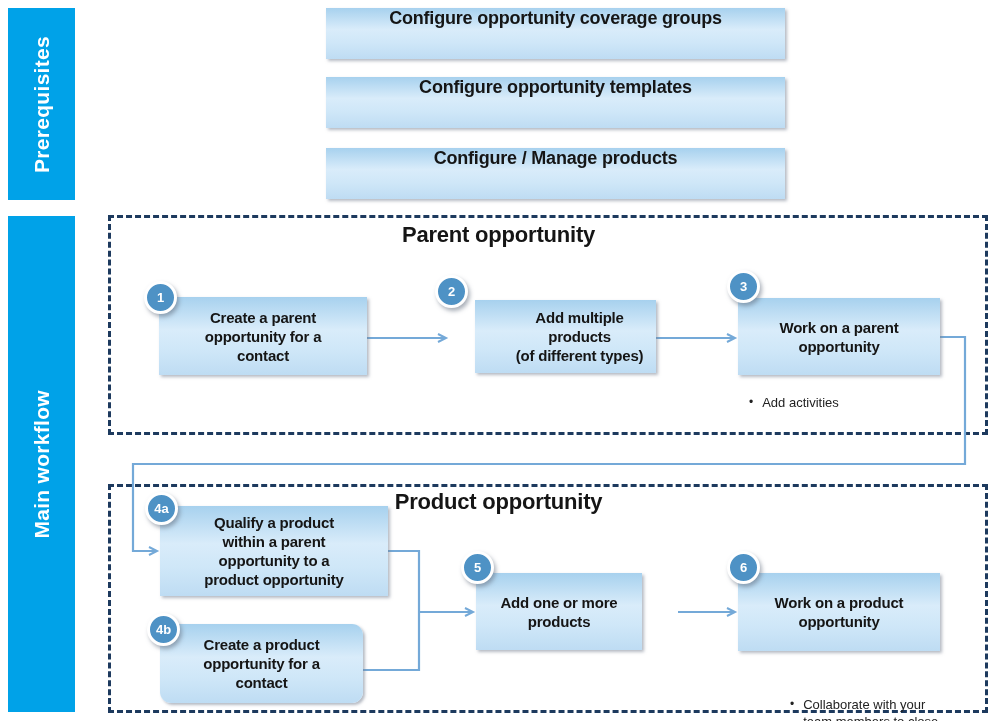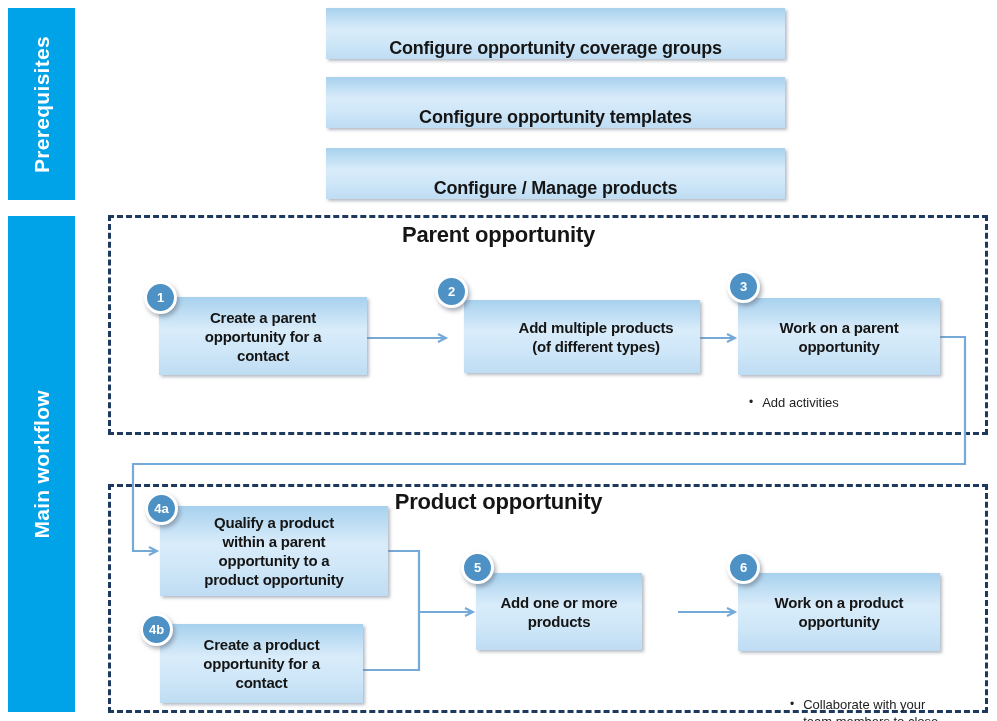--- a/index.html
+++ b/index.html
@@ -22,21 +22,21 @@
 
   
   .grad-box {
     background:linear-gradient(180deg,#a7d1ee 0%,#d9ecfa 42%,#cfe7f8 68%,#bedcf3 100%);
     box-shadow:2px 2px 3px rgba(120,130,145,.55);
   }
 
   
   .prereq-box {
     position:absolute; left:326px; width:459px; height:51px; z-index:2;
-    display:flex; align-items:flex-end; justify-content:center;
+    display:flex; align-items:flex-start; justify-content:center;
     font-weight:bold; font-size:18px; letter-spacing:-.2px; color:#151515;
   }
   .prereq-0 { top:8px; } .prereq-1 { top:77px; } .prereq-2 { top:148px; }
 
   
   .dashed-section {
     position:absolute; left:108px; width:880px;
     border:3px dashed #1d3a5e; background:transparent; z-index:0;
   }
   .section-parent  { top:215px; height:220px; }
@@ -51,40 +51,40 @@
   
   .step-box {
     position:absolute; z-index:2;
     display:flex; align-items:center; justify-content:center; text-align:center;
   }
   .step-label {
     font-weight:bold; font-size:15px; line-height:19px; letter-spacing:-.2px;
     color:#151515; white-space:pre-line;
   }
   .s1  { left:159px; top:297px; width:208px; height:78px; }
-  .s2  { left:464px; top:300px; width:236px; height:73px;padding-left:28px; }
+  .s2  { left:475px; top:300px; width:181px; height:73px;padding-left:28px; }
   .s3  { left:738px; top:298px; width:202px; height:77px; }
   .s4a { left:160px; top:506px; width:228px; height:90px; }
-  .s4b { left:160px; top:624px; width:203px; height:79px; }
+  .s4b { left:160px; top:624px; width:203px; height:79px;border-radius:11px; }
   .s5  { left:476px; top:573px; width:166px; height:77px; }
   .s6  { left:738px; top:573px; width:202px; height:78px; }
 
   
   .badge {
     position:absolute; z-index:3; width:33px; height:33px; border-radius:50%;
     background:#4e92c5; border:3px solid #fff;
     box-shadow:2px 3px 4px rgba(100,112,128,.55);
     display:flex; align-items:center; justify-content:center;
     color:#fff; font-weight:bold; font-size:13px;
   }
   .b1  { left:144px; top:281px; }
   .b2  { left:435px; top:275px; }
   .b3  { left:727px; top:270px; }
   .b4a { left:145px; top:492px; }
-  .b4b { left:140px; top:613px; }
+  .b4b { left:147px; top:613px; }
   .b5  { left:461px; top:551px; }
   .b6  { left:727px; top:551px; }
 
   
   .bullet {
     position:absolute; z-index:2; font-size:13px; line-height:17px; color:#222;
     display:flex;
   }
   .bullet::before { content:"\2022"; margin-right:9px; font-size:12px; color:#222; }
   .bullet-activities { left:749px; top:394px; width:180px;text-align:center; }

